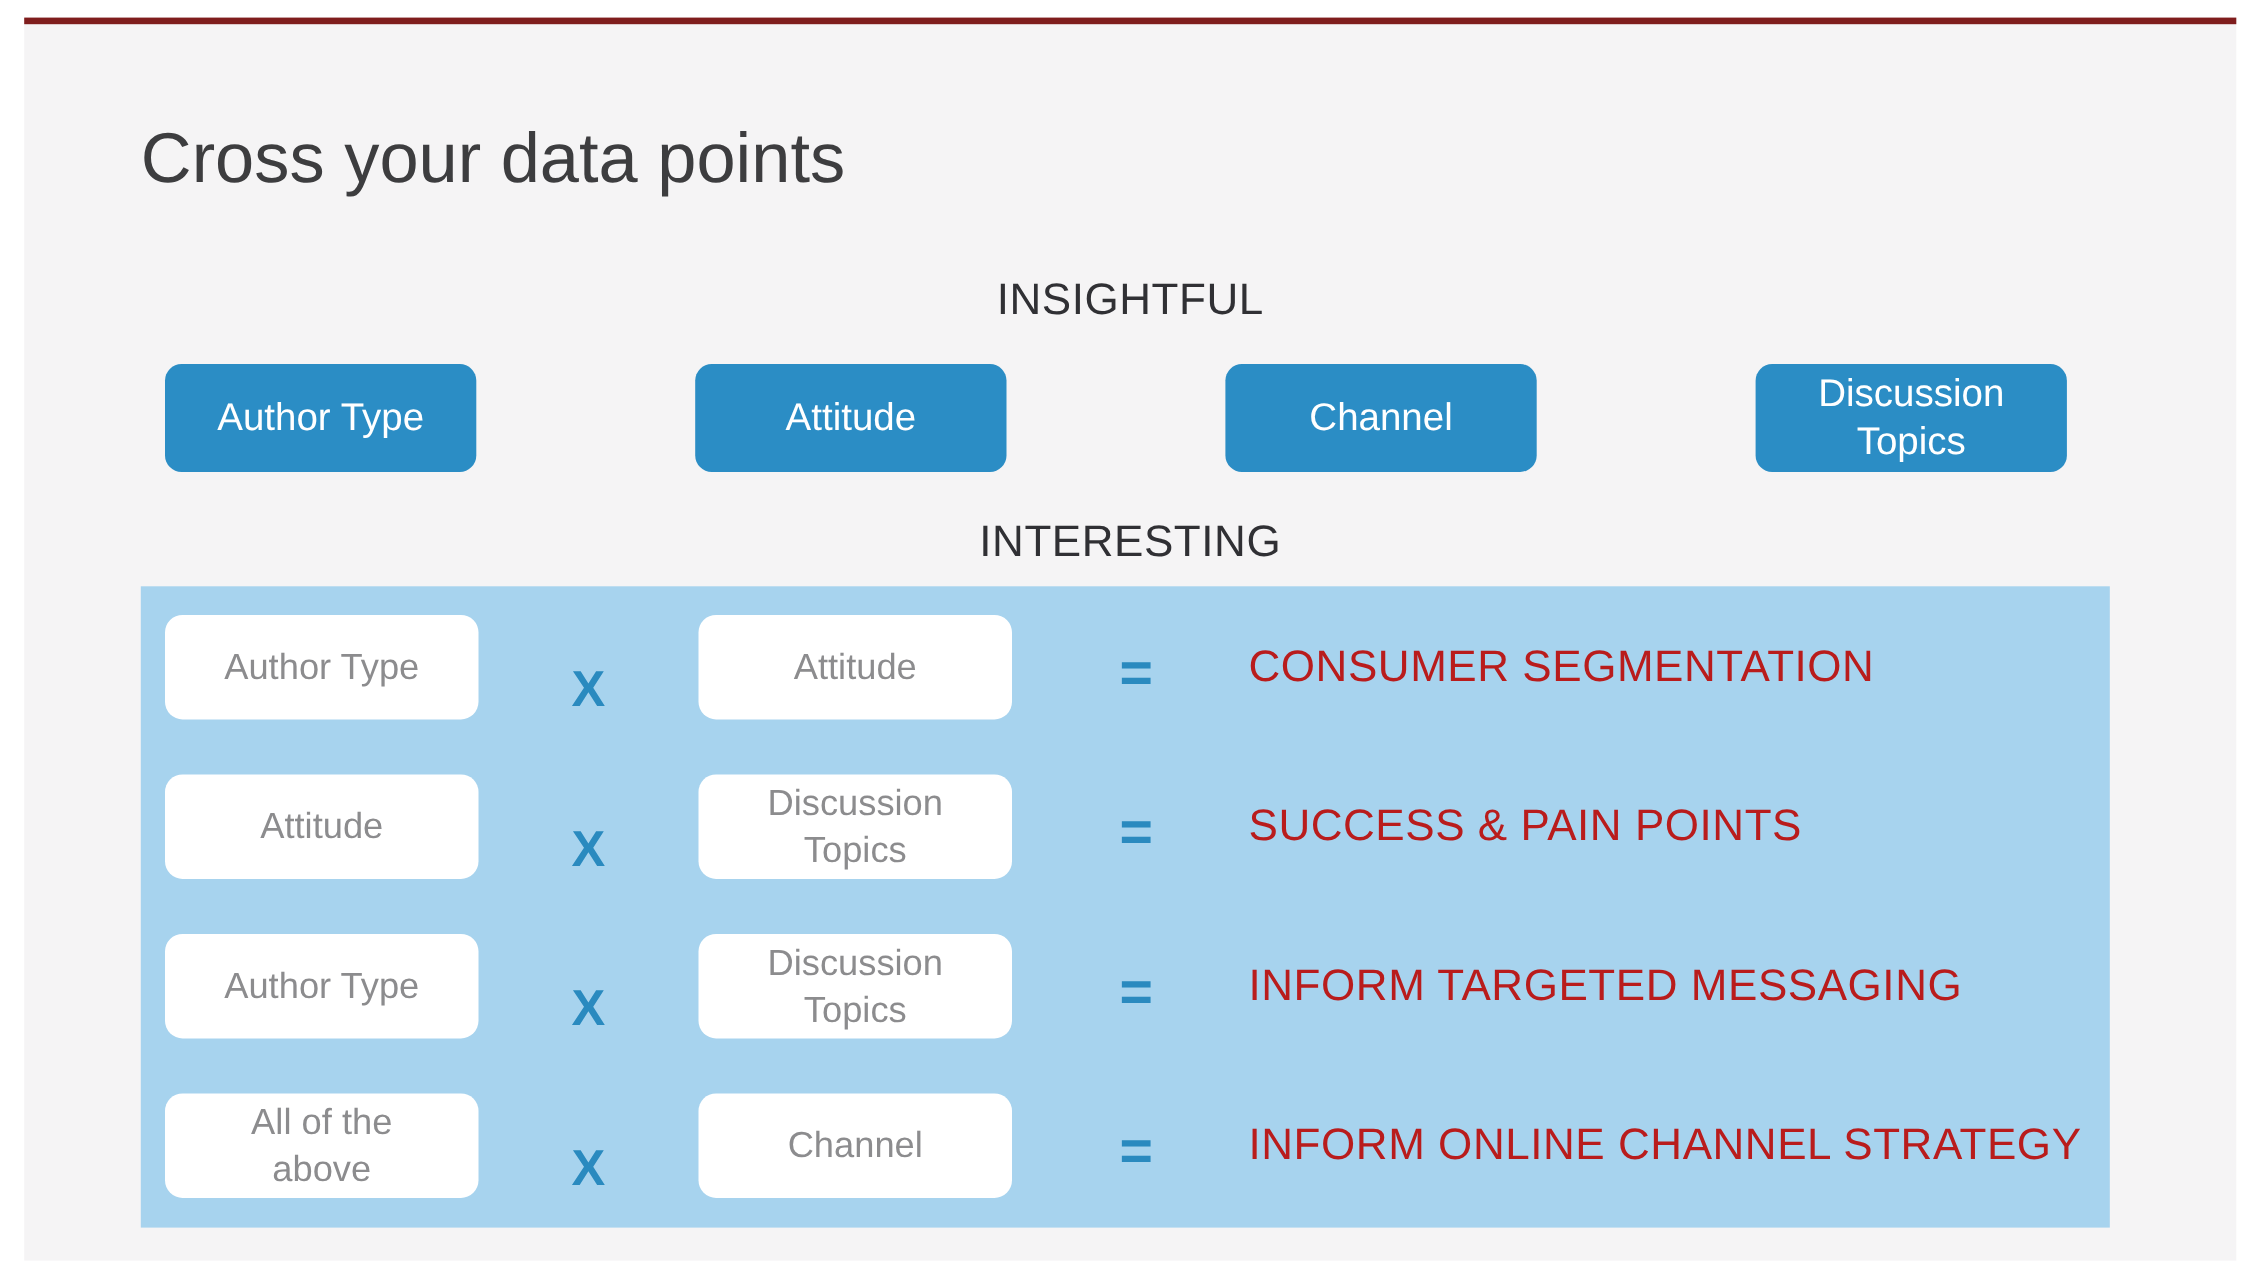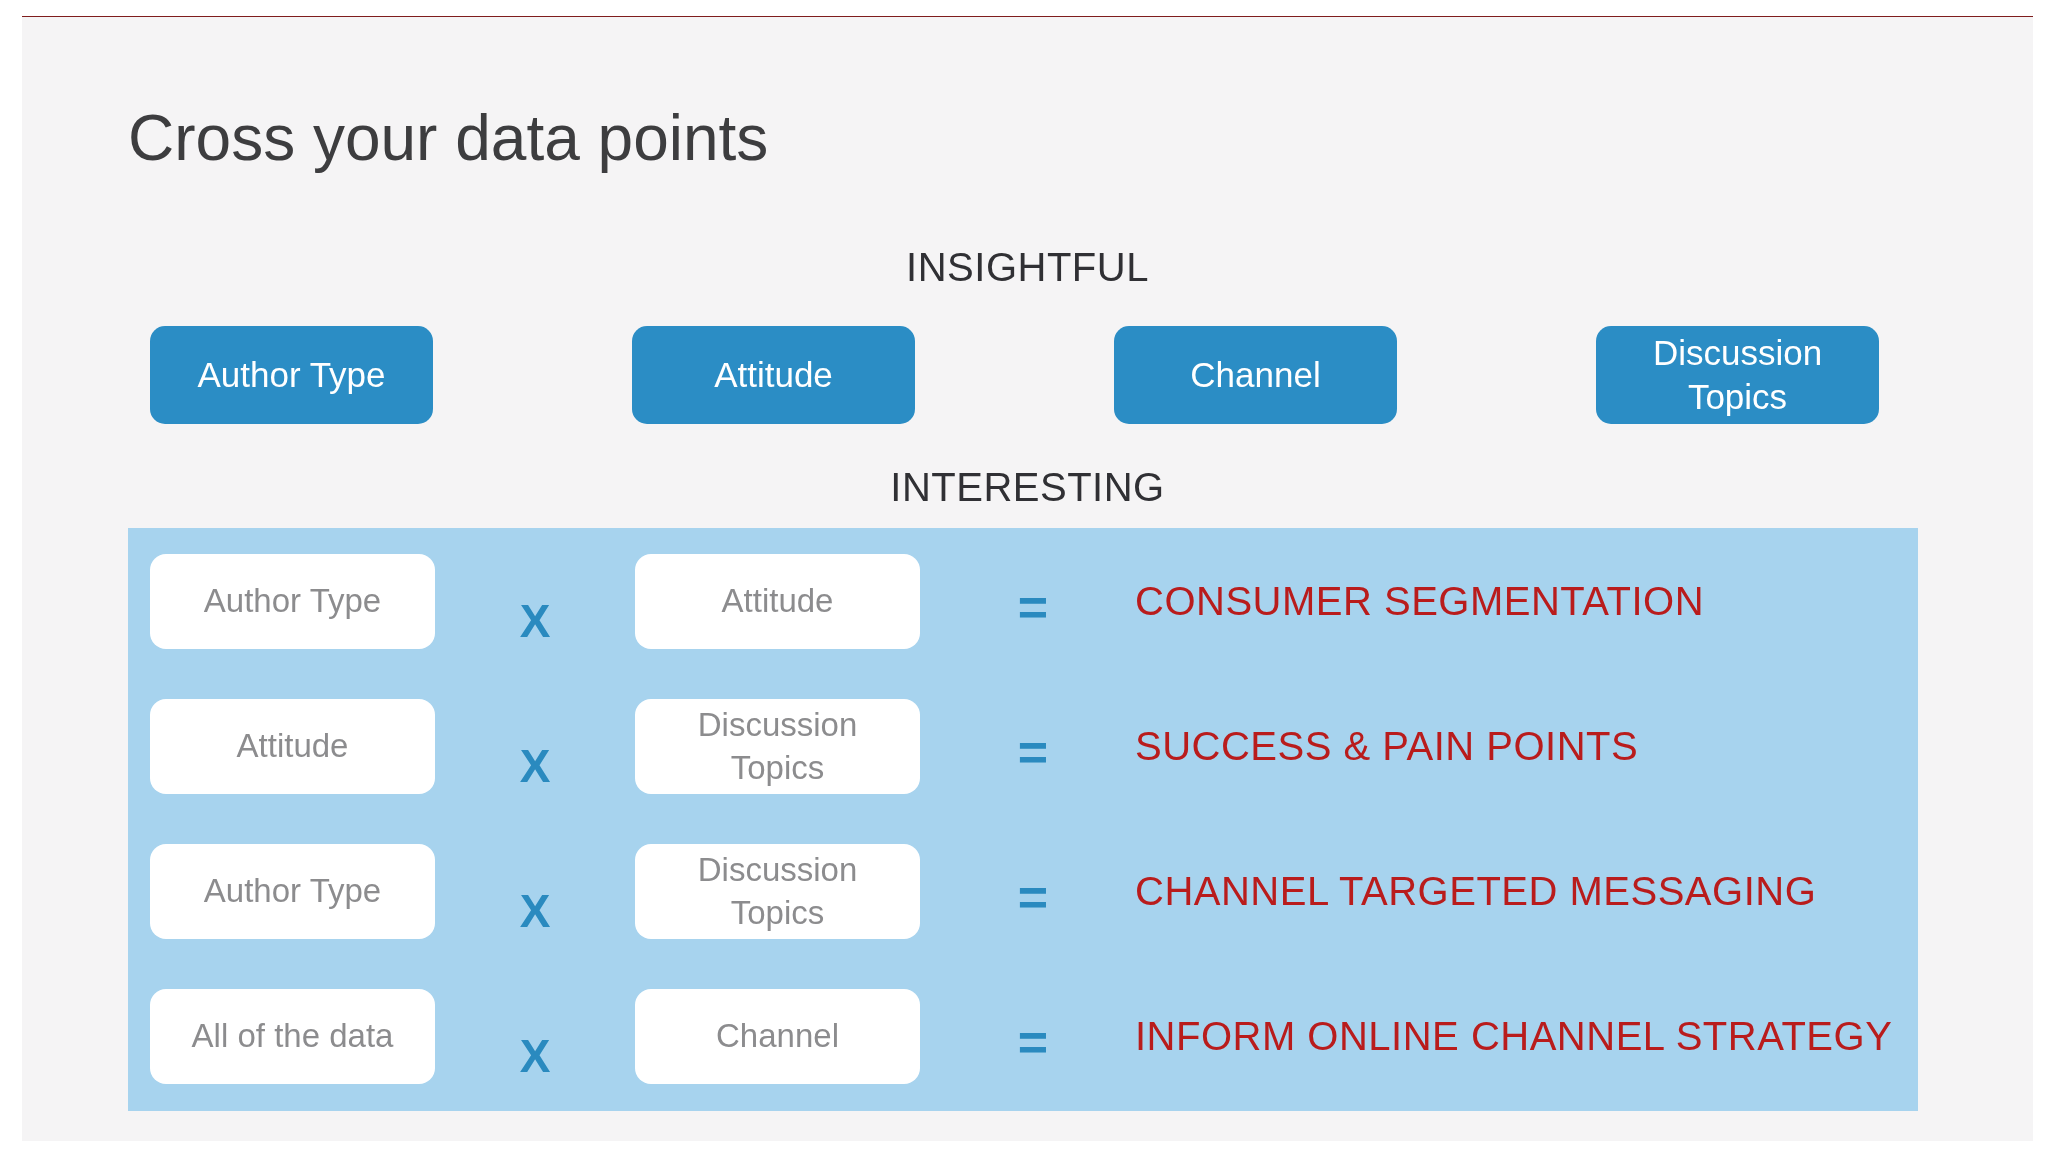--- a/index.html
+++ b/index.html
@@ -2,21 +2,21 @@
 <html><head>
 <meta charset="utf-8">
 <style>
   html,body{margin:0;padding:0;background:#ffffff;}
   #stage{
     position:relative;width:2048px;height:1152px;background:#ffffff;overflow:hidden;
     font-family:"Liberation Sans", sans-serif;
   }
   #slide{
     position:absolute;left:22px;top:16px;width:2011px;height:1124px;
-    background:#f5f4f5;border-top:1px solid #7f1d1d;
+    background:#f5f4f5;border-top:6px solid #7f1d1d;
   }
   .slide-title{
     position:absolute;left:106px;top:84px;margin:0;
     font-size:64px;font-weight:400;color:#3d3d3f;letter-spacing:0px;
   }
   .section-heading{
     position:absolute;left:0;width:100%;text-align:center;
     font-size:40px;font-weight:400;color:#303034;letter-spacing:0.5px;
   }
   .heading-interesting{top:228px;}
@@ -90,25 +90,25 @@
         <div class="wbox wbox-b">Discussion Topics</div>
         <div class="eq">=</div>
         <div class="result">SUCCESS &amp; PAIN POINTS</div>
       </div>
 
       <div class="row row-2">
         <div class="wbox wbox-a">Author Type</div>
         <div class="op">X</div>
         <div class="wbox wbox-b">Discussion Topics</div>
         <div class="eq">=</div>
-        <div class="result">CHANNEL TARGETED MESSAGING</div>
+        <div class="result">INFORM TARGETED MESSAGING</div>
       </div>
 
       <div class="row row-3">
-        <div class="wbox wbox-a">All of the data</div>
+        <div class="wbox wbox-a">All of the above</div>
         <div class="op">X</div>
         <div class="wbox wbox-b">Channel</div>
         <div class="eq">=</div>
         <div class="result">INFORM ONLINE CHANNEL STRATEGY</div>
       </div>
 
     </div>
   </div>
 </div>
 

